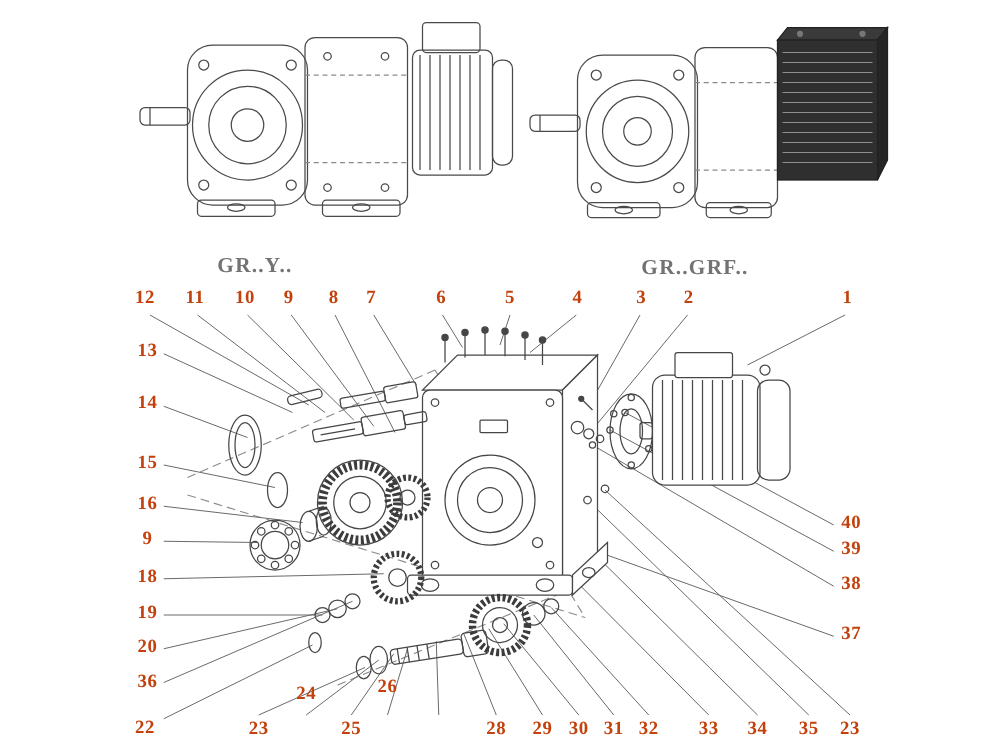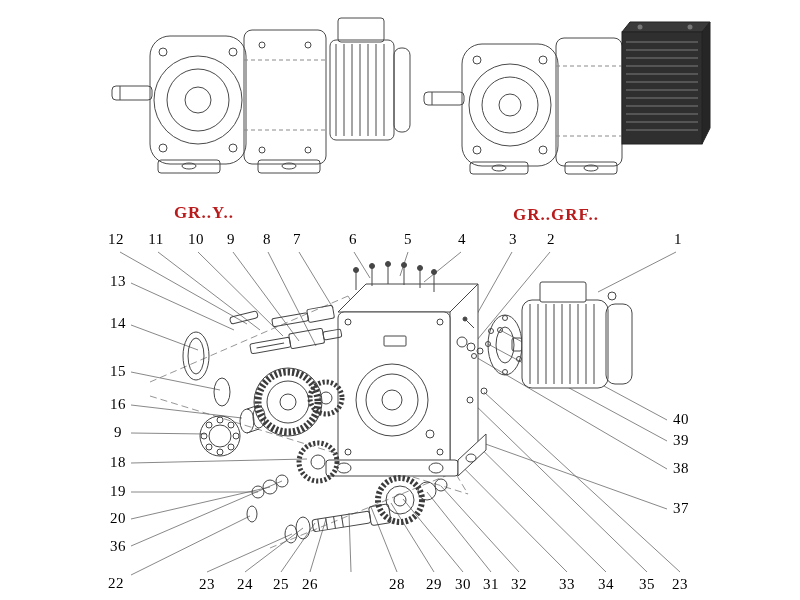--- a/index.html
+++ b/index.html
@@ -8,33 +8,33 @@
     background:#ffffff;
     font-family:"Liberation Serif", serif;
     position:relative;
     overflow:hidden;
   }
   .stage { position:absolute; left:0; top:0; width:800px; height:600px; }
   svg.drawing { position:absolute; left:0; top:0; }
   .callout {
     position:absolute;
     transform:translate(-50%,-50%);
-    font-weight:normal;
+    font-weight:bold;
     font-size:15px;
-    color:#000000;
+    color:#c2410c;
     letter-spacing:0.5px;
     line-height:1;
     user-select:none;
   }
   .variant-title {
     position:absolute;
     transform:translate(-50%,-50%);
     font-weight:bold;
     font-size:17px;
-    color:#b91c1c;
+    color:#737373;
     letter-spacing:1px;
     line-height:1;
     white-space:nowrap;
   }
 </style>
 </head>
 <body>
 
 <div class="stage">
 
@@ -354,23 +354,23 @@
   <div class="callout" style="left:118px;top:518px;">20</div>
   <div class="callout" style="left:118px;top:546px;">36</div>
   <div class="callout" style="left:116px;top:583px;">22</div>
 
   <div class="callout" style="left:681px;top:419px;">40</div>
   <div class="callout" style="left:681px;top:440px;">39</div>
   <div class="callout" style="left:681px;top:468px;">38</div>
   <div class="callout" style="left:681px;top:508px;">37</div>
 
   <div class="callout" style="left:207px;top:584px;">23</div>
-  <div class="callout" style="left:245px;top:584px;">24</div>
+  <div class="callout" style="left:245px;top:556px;">24</div>
   <div class="callout" style="left:281px;top:584px;">25</div>
-  <div class="callout" style="left:310px;top:584px;">26</div>
+  <div class="callout" style="left:310px;top:550px;">26</div>
   <div class="callout" style="left:351px;top:584px;margin-top:28px;">27</div>
   <div class="callout" style="left:397px;top:584px;">28</div>
   <div class="callout" style="left:434px;top:584px;">29</div>
   <div class="callout" style="left:463px;top:584px;">30</div>
   <div class="callout" style="left:491px;top:584px;">31</div>
   <div class="callout" style="left:519px;top:584px;">32</div>
   <div class="callout" style="left:567px;top:584px;">33</div>
   <div class="callout" style="left:606px;top:584px;">34</div>
   <div class="callout" style="left:647px;top:584px;">35</div>
   <div class="callout" style="left:680px;top:584px;">23</div>

